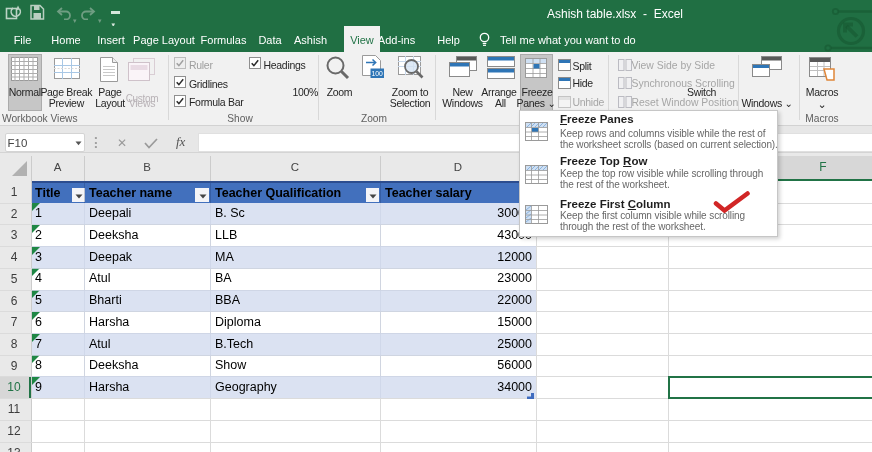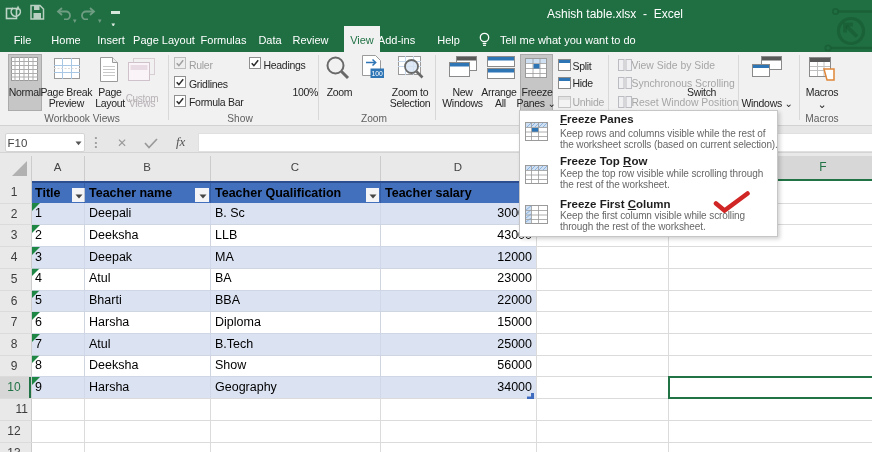--- a/index.html
+++ b/index.html
@@ -29,21 +29,21 @@
 <div class="a" style="left:111px;top:11px;width:9px;height:2.5px;background:#d5e6db"></div>
 <div class="a" style="left:111.5px;top:13px;"><span style="color:#d5e6db;font-size:7px">▾</span></div>
 <div class="a" style="left:420px;top:7px;color:#fff;font-size:12px;width:390px;text-align:center">Ashish table.xlsx &nbsp;-&nbsp; Excel</div>
 <div class="a" style="left:0px;top:26px;width:872px;height:26px;background:#206f43"></div>
 <div class="a" style="left:-57.5px;top:33.5px;color:#fff;font-size:11px;width:160px;text-align:center">File</div>
 <div class="a" style="left:-14px;top:33.5px;color:#fff;font-size:11px;width:160px;text-align:center">Home</div>
 <div class="a" style="left:31px;top:33.5px;color:#fff;font-size:11px;width:160px;text-align:center">Insert</div>
 <div class="a" style="left:84px;top:33.5px;color:#fff;font-size:11px;width:160px;text-align:center">Page Layout</div>
 <div class="a" style="left:143.5px;top:33.5px;color:#fff;font-size:11px;width:160px;text-align:center">Formulas</div>
 <div class="a" style="left:190px;top:33.5px;color:#fff;font-size:11px;width:160px;text-align:center">Data</div>
-<div class="a" style="left:230.5px;top:33.5px;color:#fff;font-size:11px;width:160px;text-align:center">Review</div>
+<div class="a" style="left:230.5px;top:33.5px;color:#fff;font-size:11px;width:160px;text-align:center">Ashish</div>
 <div class="a" style="left:326.5px;top:33.5px;color:#fff;font-size:11px;width:140px;text-align:center">Add-ins</div>
 <div class="a" style="left:368.5px;top:33.5px;color:#fff;font-size:11px;width:160px;text-align:center">Help</div>
 <div class="a" style="left:344px;top:26px;width:36px;height:26px;background:#f1f1f1"></div>
 <div class="a" style="left:344px;top:33.5px;color:#217346;font-size:11px;width:36px;text-align:center">View</div>
 <svg class="a" style="left:478px;top:32px" width="13" height="15" viewBox="0 0 13 15">
 <circle cx="6.5" cy="5.5" r="4.2" fill="none" stroke="#fff" stroke-width="1.3"></circle>
 <line x1="4.7" y1="11.4" x2="8.3" y2="11.4" stroke="#fff" stroke-width="1.2"></line>
 <line x1="5" y1="13.3" x2="8" y2="13.3" stroke="#fff" stroke-width="1.2"></line>
 </svg>
 <div class="a" style="left:500px;top:33.5px;color:#fff;font-size:11px">Tell me what you want to do</div>
@@ -58,21 +58,21 @@
 <path d="M65 32.5 L65 24.5 L73 24.5" stroke-width="3.8" fill="none"></path>
 </g>
   </svg>
 <div class="a" style="left:0px;top:52px;width:872px;height:74px;background:#f1f1f1;border-bottom:1px solid #d2d2d2"></div>
 <div class="a" style="left:168px;top:55px;width:1px;height:65px;background:#d8d8d8"></div>
 <div class="a" style="left:318px;top:55px;width:1px;height:65px;background:#d8d8d8"></div>
 <div class="a" style="left:435px;top:55px;width:1px;height:65px;background:#d8d8d8"></div>
 <div class="a" style="left:608px;top:55px;width:1px;height:65px;background:#d8d8d8"></div>
 <div class="a" style="left:737.5px;top:55px;width:1px;height:65px;background:#d8d8d8"></div>
 <div class="a" style="left:799px;top:55px;width:1px;height:65px;background:#d8d8d8"></div>
-<div class="a" style="left:2px;top:112.5px;color:#5f5f5f;font-size:10.2px;width:160px;text-align:center">Workbook Views</div>
+<div class="a" style="left:2px;top:112.5px;color:#5f5f5f;font-size:10.2px;width:160px;">Workbook Views</div>
 <div class="a" style="left:160px;top:112.5px;color:#5f5f5f;font-size:10.2px;width:160px;text-align:center">Show</div>
 <div class="a" style="left:294px;top:112.5px;color:#5f5f5f;font-size:10.2px;width:160px;text-align:center">Zoom</div>
 <div class="a" style="left:742px;top:112.5px;color:#5f5f5f;font-size:10.2px;width:160px;text-align:center">Macros</div>
 <div class="a" style="left:7.5px;top:53.5px;width:34.5px;height:57px;background:#c6c6c6;border:1px solid #ababab"></div>
 <svg class="a" style="left:11px;top:57px" width="27" height="24" viewBox="0 0 27 24">
 <rect x="0.5" y="0.5" width="26" height="23" fill="#fff" stroke="#9a9a9a"></rect>
 <g stroke="#adadad" stroke-width="1">
 <line x1="0" y1="4.5" x2="27" y2="4.5"></line>
       <line x1="0" y1="8.5" x2="27" y2="8.5"></line>
       <line x1="0" y1="12.5" x2="27" y2="12.5"></line>
@@ -298,21 +298,21 @@
 <div class="a" style="left:0px;top:228px;color:#3c3c3c;font-size:12px;width:28px;text-align:center">3</div>
 <div class="a" style="left:0px;top:250px;color:#3c3c3c;font-size:12px;width:28px;text-align:center">4</div>
 <div class="a" style="left:0px;top:272px;color:#3c3c3c;font-size:12px;width:28px;text-align:center">5</div>
 <div class="a" style="left:0px;top:294px;color:#3c3c3c;font-size:12px;width:28px;text-align:center">6</div>
 <div class="a" style="left:0px;top:315px;color:#3c3c3c;font-size:12px;width:28px;text-align:center">7</div>
 <div class="a" style="left:0px;top:337px;color:#3c3c3c;font-size:12px;width:28px;text-align:center">8</div>
 <div class="a" style="left:0px;top:359px;color:#3c3c3c;font-size:12px;width:28px;text-align:center">9</div>
 <div class="a" style="left:0px;top:377px;width:31px;height:21px;background:#d7d7d7"></div>
 <div class="a" style="left:29px;top:377px;width:2px;height:21px;background:#217346"></div>
 <div class="a" style="left:0px;top:380px;color:#217346;font-size:12px;width:28px;text-align:center">10</div>
-<div class="a" style="left:0px;top:402px;color:#3c3c3c;font-size:12px;width:28px;text-align:right">11</div>
+<div class="a" style="left:0px;top:402px;color:#3c3c3c;font-size:12px;width:28px;text-align:center">11</div>
 <div class="a" style="left:0px;top:424px;color:#3c3c3c;font-size:12px;width:28px;text-align:center">12</div>
 <div class="a" style="left:0px;top:446px;color:#3c3c3c;font-size:12px;width:28px;text-align:center">13</div>
 <div class="a" style="left:32px;top:181px;width:504px;height:22px;background:#4270bd;border-top:2px solid #2c4d8f"></div>
 <div class="a" style="left:35px;top:186px;color:#000;font-size:12.5px;font-weight:bold">Title</div>
 <div class="a" style="left:89px;top:186px;color:#000;font-size:12.5px;font-weight:bold">Teacher name</div>
 <div class="a" style="left:215px;top:186px;color:#000;font-size:12.5px;font-weight:bold">Teacher Qualification</div>
 <div class="a" style="left:385px;top:186px;color:#000;font-size:12.5px;font-weight:bold">Teacher salary</div>
 <div class="a" style="left:71.8px;top:188px;width:13.4px;height:13.5px;background:#f4f4f7"></div>
 <svg class="a" style="left:75.0px;top:194.2px" width="8" height="5" viewBox="0 0 8 5">
     <path d="M0.5 0.5 L7.5 0.5 L4 4.4 Z" fill="#444"></path>

